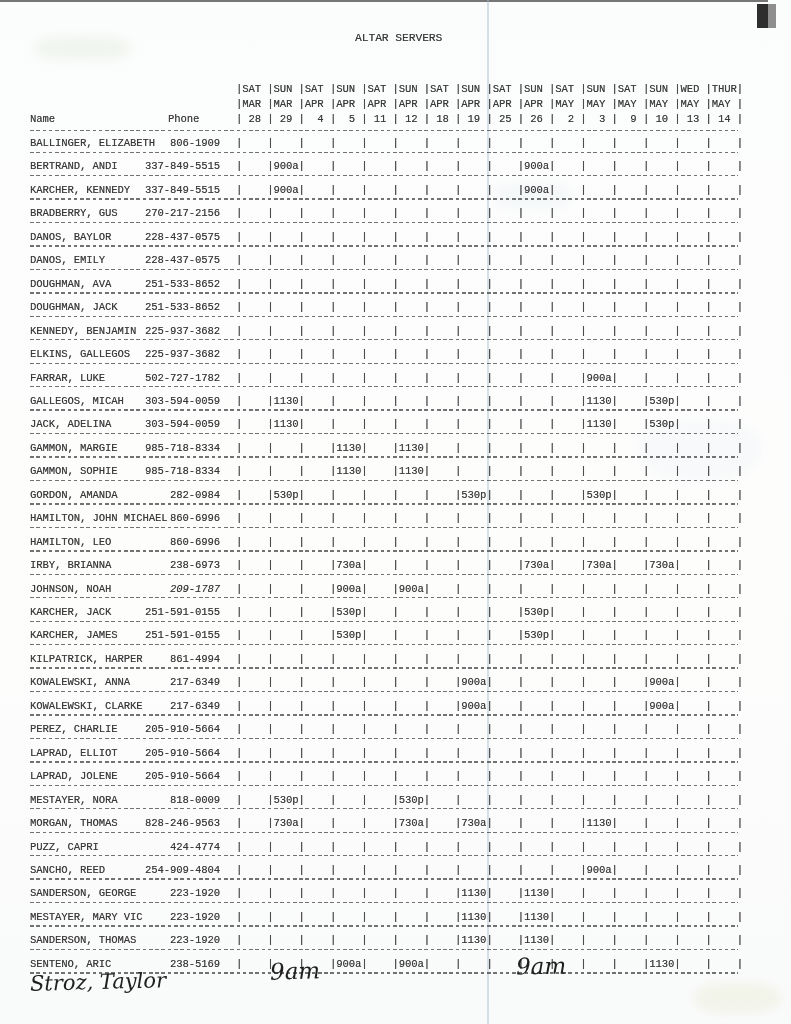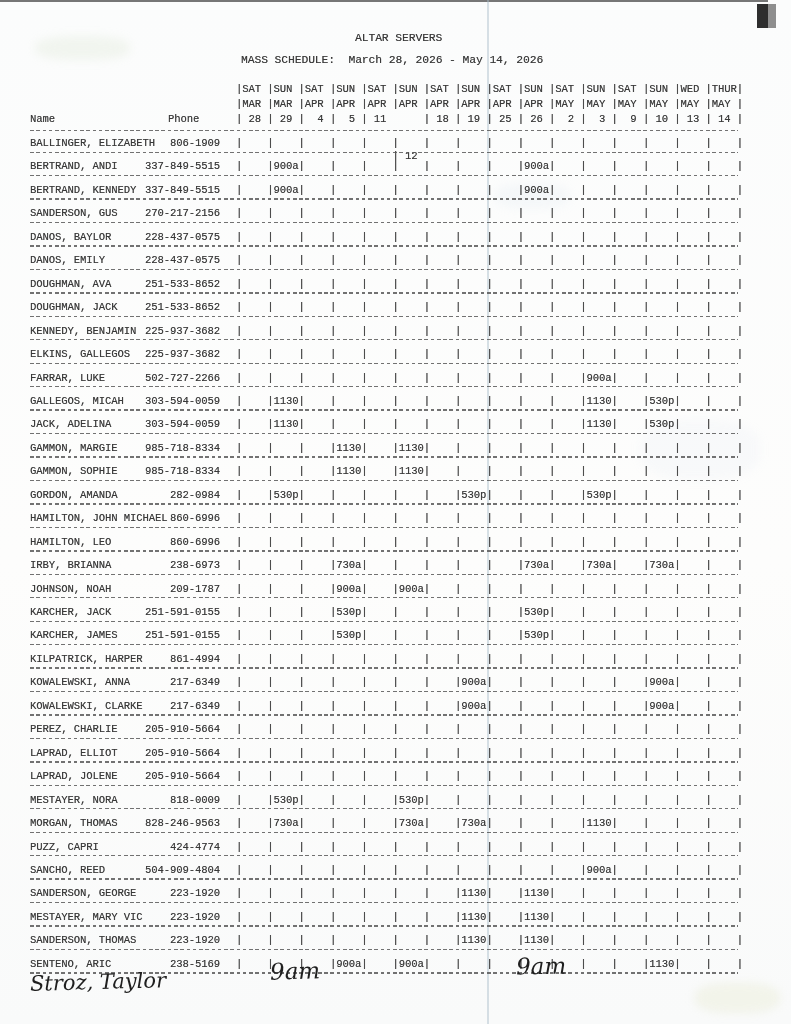--- a/index.html
+++ b/index.html
@@ -28,21 +28,20 @@
   <div class="top-line"></div>
   <div class="corner-dark"></div>
   <div class="corner-gray"></div>
   <div class="fold-line" style="left:487px"></div>
   <div class="bleed" style="left:35px;top:36px;width:95px;height:24px;background:rgba(200,215,185,.18)"></div>
   <div class="bleed" style="left:495px;top:183px;width:75px;height:26px;background:rgba(195,210,230,.12)"></div>
   <div class="bleed" style="left:640px;top:420px;width:120px;height:60px;background:rgba(190,210,230,.08)"></div>
   <div class="bleed" style="left:695px;top:983px;width:85px;height:30px;background:rgba(215,220,170,.20)"></div>
 
   <div class="mono hdr" style="left:355px;top:32px">ALTAR SERVERS</div>
-  <div class="mono hdr" style="left:241px;top:54px">MASS SCHEDULE:  March 28, 2026 - May 14, 2026</div>
 
   <div class="mono" style="left:30px;top:113px">Name</div>
   <div class="mono" style="left:168px;top:113px">Phone</div>
 
   <div id="colheads">
       <span class="mono" style="left: 236px; top: 83px;">|SAT </span>
       <span class="mono" style="left: 236px; top: 98px;">|MAR </span>
       <span class="mono" style="left: 236px; top: 113px;">| 28 </span>
       <span class="mono" style="left: 267.3px; top: 83px;">|SUN </span>
       <span class="mono" style="left: 267.3px; top: 98px;">|MAR </span>
@@ -51,21 +50,21 @@
       <span class="mono" style="left: 298.6px; top: 98px;">|APR </span>
       <span class="mono" style="left: 298.6px; top: 113px;">|  4 </span>
       <span class="mono" style="left: 329.9px; top: 83px;">|SUN </span>
       <span class="mono" style="left: 329.9px; top: 98px;">|APR </span>
       <span class="mono" style="left: 329.9px; top: 113px;">|  5 </span>
       <span class="mono" style="left: 361.2px; top: 83px;">|SAT </span>
       <span class="mono" style="left: 361.2px; top: 98px;">|APR </span>
       <span class="mono" style="left: 361.2px; top: 113px;">| 11 </span>
       <span class="mono" style="left: 392.5px; top: 83px;">|SUN </span>
       <span class="mono" style="left: 392.5px; top: 98px;">|APR </span>
-      <span class="mono" style="left: 392.5px; top: 113px; margin-top: 37px;">| 12 </span>
+      <span class="mono" style="left: 392.5px; top: 113px;">| 12 </span>
       <span class="mono" style="left: 423.8px; top: 83px;">|SAT </span>
       <span class="mono" style="left: 423.8px; top: 98px;">|APR </span>
       <span class="mono" style="left: 423.8px; top: 113px;">| 18 </span>
       <span class="mono" style="left: 455.1px; top: 83px;">|SUN </span>
       <span class="mono" style="left: 455.1px; top: 98px;">|APR </span>
       <span class="mono" style="left: 455.1px; top: 113px;">| 19 </span>
       <span class="mono" style="left: 486.4px; top: 83px;">|SAT </span>
       <span class="mono" style="left: 486.4px; top: 98px;">|APR </span>
       <span class="mono" style="left: 486.4px; top: 113px;">| 25 </span>
       <span class="mono" style="left: 517.7px; top: 83px;">|SUN </span>
@@ -134,21 +133,21 @@
         <span class="mono" style="left: 549px; top: 160.45px;">|</span>
         <span class="mono" style="left: 580.3px; top: 160.45px;">|</span>
         <span class="mono" style="left: 611.6px; top: 160.45px;">|</span>
         <span class="mono" style="left: 642.9px; top: 160.45px;">|</span>
         <span class="mono" style="left: 674.2px; top: 160.45px;">|</span>
         <span class="mono" style="left: 705.5px; top: 160.45px;">|</span>
         <span class="mono" style="left: 736.8px; top: 160.45px;">|</span>
         <div class="sep" style="top: 174.95px;"></div>
       </div>
       <div>
-        <span class="mono" style="left: 30px; top: 183.9px;">BERTRAND, KENNEDY</span>
+        <span class="mono" style="left: 30px; top: 183.9px;">KARCHER, KENNEDY</span>
         <span class="mono phone-box" style="left: 30px; top: 183.9px;">337-849-5515</span>
         <span class="mono" style="left: 236px; top: 183.9px;">|</span>
         <span class="mono" style="left: 267.3px; top: 183.9px;">|900a</span>
         <span class="mono" style="left: 298.6px; top: 183.9px;">|</span>
         <span class="mono" style="left: 329.9px; top: 183.9px;">|</span>
         <span class="mono" style="left: 361.2px; top: 183.9px;">|</span>
         <span class="mono" style="left: 392.5px; top: 183.9px;">|</span>
         <span class="mono" style="left: 423.8px; top: 183.9px;">|</span>
         <span class="mono" style="left: 455.1px; top: 183.9px;">|</span>
         <span class="mono" style="left: 486.4px; top: 183.9px;">|</span>
@@ -156,21 +155,21 @@
         <span class="mono" style="left: 549px; top: 183.9px;">|</span>
         <span class="mono" style="left: 580.3px; top: 183.9px;">|</span>
         <span class="mono" style="left: 611.6px; top: 183.9px;">|</span>
         <span class="mono" style="left: 642.9px; top: 183.9px;">|</span>
         <span class="mono" style="left: 674.2px; top: 183.9px;">|</span>
         <span class="mono" style="left: 705.5px; top: 183.9px;">|</span>
         <span class="mono" style="left: 736.8px; top: 183.9px;">|</span>
         <div class="sep" style="top: 198.4px;"></div>
       </div>
       <div>
-        <span class="mono" style="left: 30px; top: 207.35px;">SANDERSON, GUS</span>
+        <span class="mono" style="left: 30px; top: 207.35px;">BRADBERRY, GUS</span>
         <span class="mono phone-box" style="left: 30px; top: 207.35px;">270-217-2156</span>
         <span class="mono" style="left: 236px; top: 207.35px;">|</span>
         <span class="mono" style="left: 267.3px; top: 207.35px;">|</span>
         <span class="mono" style="left: 298.6px; top: 207.35px;">|</span>
         <span class="mono" style="left: 329.9px; top: 207.35px;">|</span>
         <span class="mono" style="left: 361.2px; top: 207.35px;">|</span>
         <span class="mono" style="left: 392.5px; top: 207.35px;">|</span>
         <span class="mono" style="left: 423.8px; top: 207.35px;">|</span>
         <span class="mono" style="left: 455.1px; top: 207.35px;">|</span>
         <span class="mono" style="left: 486.4px; top: 207.35px;">|</span>
@@ -311,21 +310,21 @@
         <span class="mono" style="left: 580.3px; top: 348.05px;">|</span>
         <span class="mono" style="left: 611.6px; top: 348.05px;">|</span>
         <span class="mono" style="left: 642.9px; top: 348.05px;">|</span>
         <span class="mono" style="left: 674.2px; top: 348.05px;">|</span>
         <span class="mono" style="left: 705.5px; top: 348.05px;">|</span>
         <span class="mono" style="left: 736.8px; top: 348.05px;">|</span>
         <div class="sep" style="top: 362.55px;"></div>
       </div>
       <div>
         <span class="mono" style="left: 30px; top: 371.5px;">FARRAR, LUKE</span>
-        <span class="mono phone-box" style="left: 30px; top: 371.5px;">502-727-2266</span>
+        <span class="mono phone-box" style="left: 30px; top: 371.5px;">502-727-1782</span>
         <span class="mono" style="left: 236px; top: 371.5px;">|</span>
         <span class="mono" style="left: 267.3px; top: 371.5px;">|</span>
         <span class="mono" style="left: 298.6px; top: 371.5px;">|</span>
         <span class="mono" style="left: 329.9px; top: 371.5px;">|</span>
         <span class="mono" style="left: 361.2px; top: 371.5px;">|</span>
         <span class="mono" style="left: 392.5px; top: 371.5px;">|</span>
         <span class="mono" style="left: 423.8px; top: 371.5px;">|</span>
         <span class="mono" style="left: 455.1px; top: 371.5px;">|</span>
         <span class="mono" style="left: 486.4px; top: 371.5px;">|</span>
         <span class="mono" style="left: 517.7px; top: 371.5px;">|</span>
@@ -509,21 +508,21 @@
         <span class="mono" style="left: 580.3px; top: 559.1px;">|730a</span>
         <span class="mono" style="left: 611.6px; top: 559.1px;">|</span>
         <span class="mono" style="left: 642.9px; top: 559.1px;">|730a</span>
         <span class="mono" style="left: 674.2px; top: 559.1px;">|</span>
         <span class="mono" style="left: 705.5px; top: 559.1px;">|</span>
         <span class="mono" style="left: 736.8px; top: 559.1px;">|</span>
         <div class="sep" style="top: 573.6px;"></div>
       </div>
       <div>
         <span class="mono" style="left: 30px; top: 582.55px;">JOHNSON, NOAH</span>
-        <span class="mono phone-box" style="left: 30px; top: 582.55px;">209-1787</span>
+        <span class="mono phone-box" style="left: 30px; top: 582.55px; font-style: italic;">209-1787</span>
         <span class="mono" style="left: 236px; top: 582.55px;">|</span>
         <span class="mono" style="left: 267.3px; top: 582.55px;">|</span>
         <span class="mono" style="left: 298.6px; top: 582.55px;">|</span>
         <span class="mono" style="left: 329.9px; top: 582.55px;">|900a</span>
         <span class="mono" style="left: 361.2px; top: 582.55px;">|</span>
         <span class="mono" style="left: 392.5px; top: 582.55px;">|900a</span>
         <span class="mono" style="left: 423.8px; top: 582.55px;">|</span>
         <span class="mono" style="left: 455.1px; top: 582.55px;">|</span>
         <span class="mono" style="left: 486.4px; top: 582.55px;">|</span>
         <span class="mono" style="left: 517.7px; top: 582.55px;">|</span>
@@ -773,21 +772,21 @@
         <span class="mono" style="left: 580.3px; top: 840.5px;">|</span>
         <span class="mono" style="left: 611.6px; top: 840.5px;">|</span>
         <span class="mono" style="left: 642.9px; top: 840.5px;">|</span>
         <span class="mono" style="left: 674.2px; top: 840.5px;">|</span>
         <span class="mono" style="left: 705.5px; top: 840.5px;">|</span>
         <span class="mono" style="left: 736.8px; top: 840.5px;">|</span>
         <div class="sep" style="top: 855px;"></div>
       </div>
       <div>
         <span class="mono" style="left: 30px; top: 863.95px;">SANCHO, REED</span>
-        <span class="mono phone-box" style="left: 30px; top: 863.95px;">504-909-4804</span>
+        <span class="mono phone-box" style="left: 30px; top: 863.95px;">254-909-4804</span>
         <span class="mono" style="left: 236px; top: 863.95px;">|</span>
         <span class="mono" style="left: 267.3px; top: 863.95px;">|</span>
         <span class="mono" style="left: 298.6px; top: 863.95px;">|</span>
         <span class="mono" style="left: 329.9px; top: 863.95px;">|</span>
         <span class="mono" style="left: 361.2px; top: 863.95px;">|</span>
         <span class="mono" style="left: 392.5px; top: 863.95px;">|</span>
         <span class="mono" style="left: 423.8px; top: 863.95px;">|</span>
         <span class="mono" style="left: 455.1px; top: 863.95px;">|</span>
         <span class="mono" style="left: 486.4px; top: 863.95px;">|</span>
         <span class="mono" style="left: 517.7px; top: 863.95px;">|</span>

